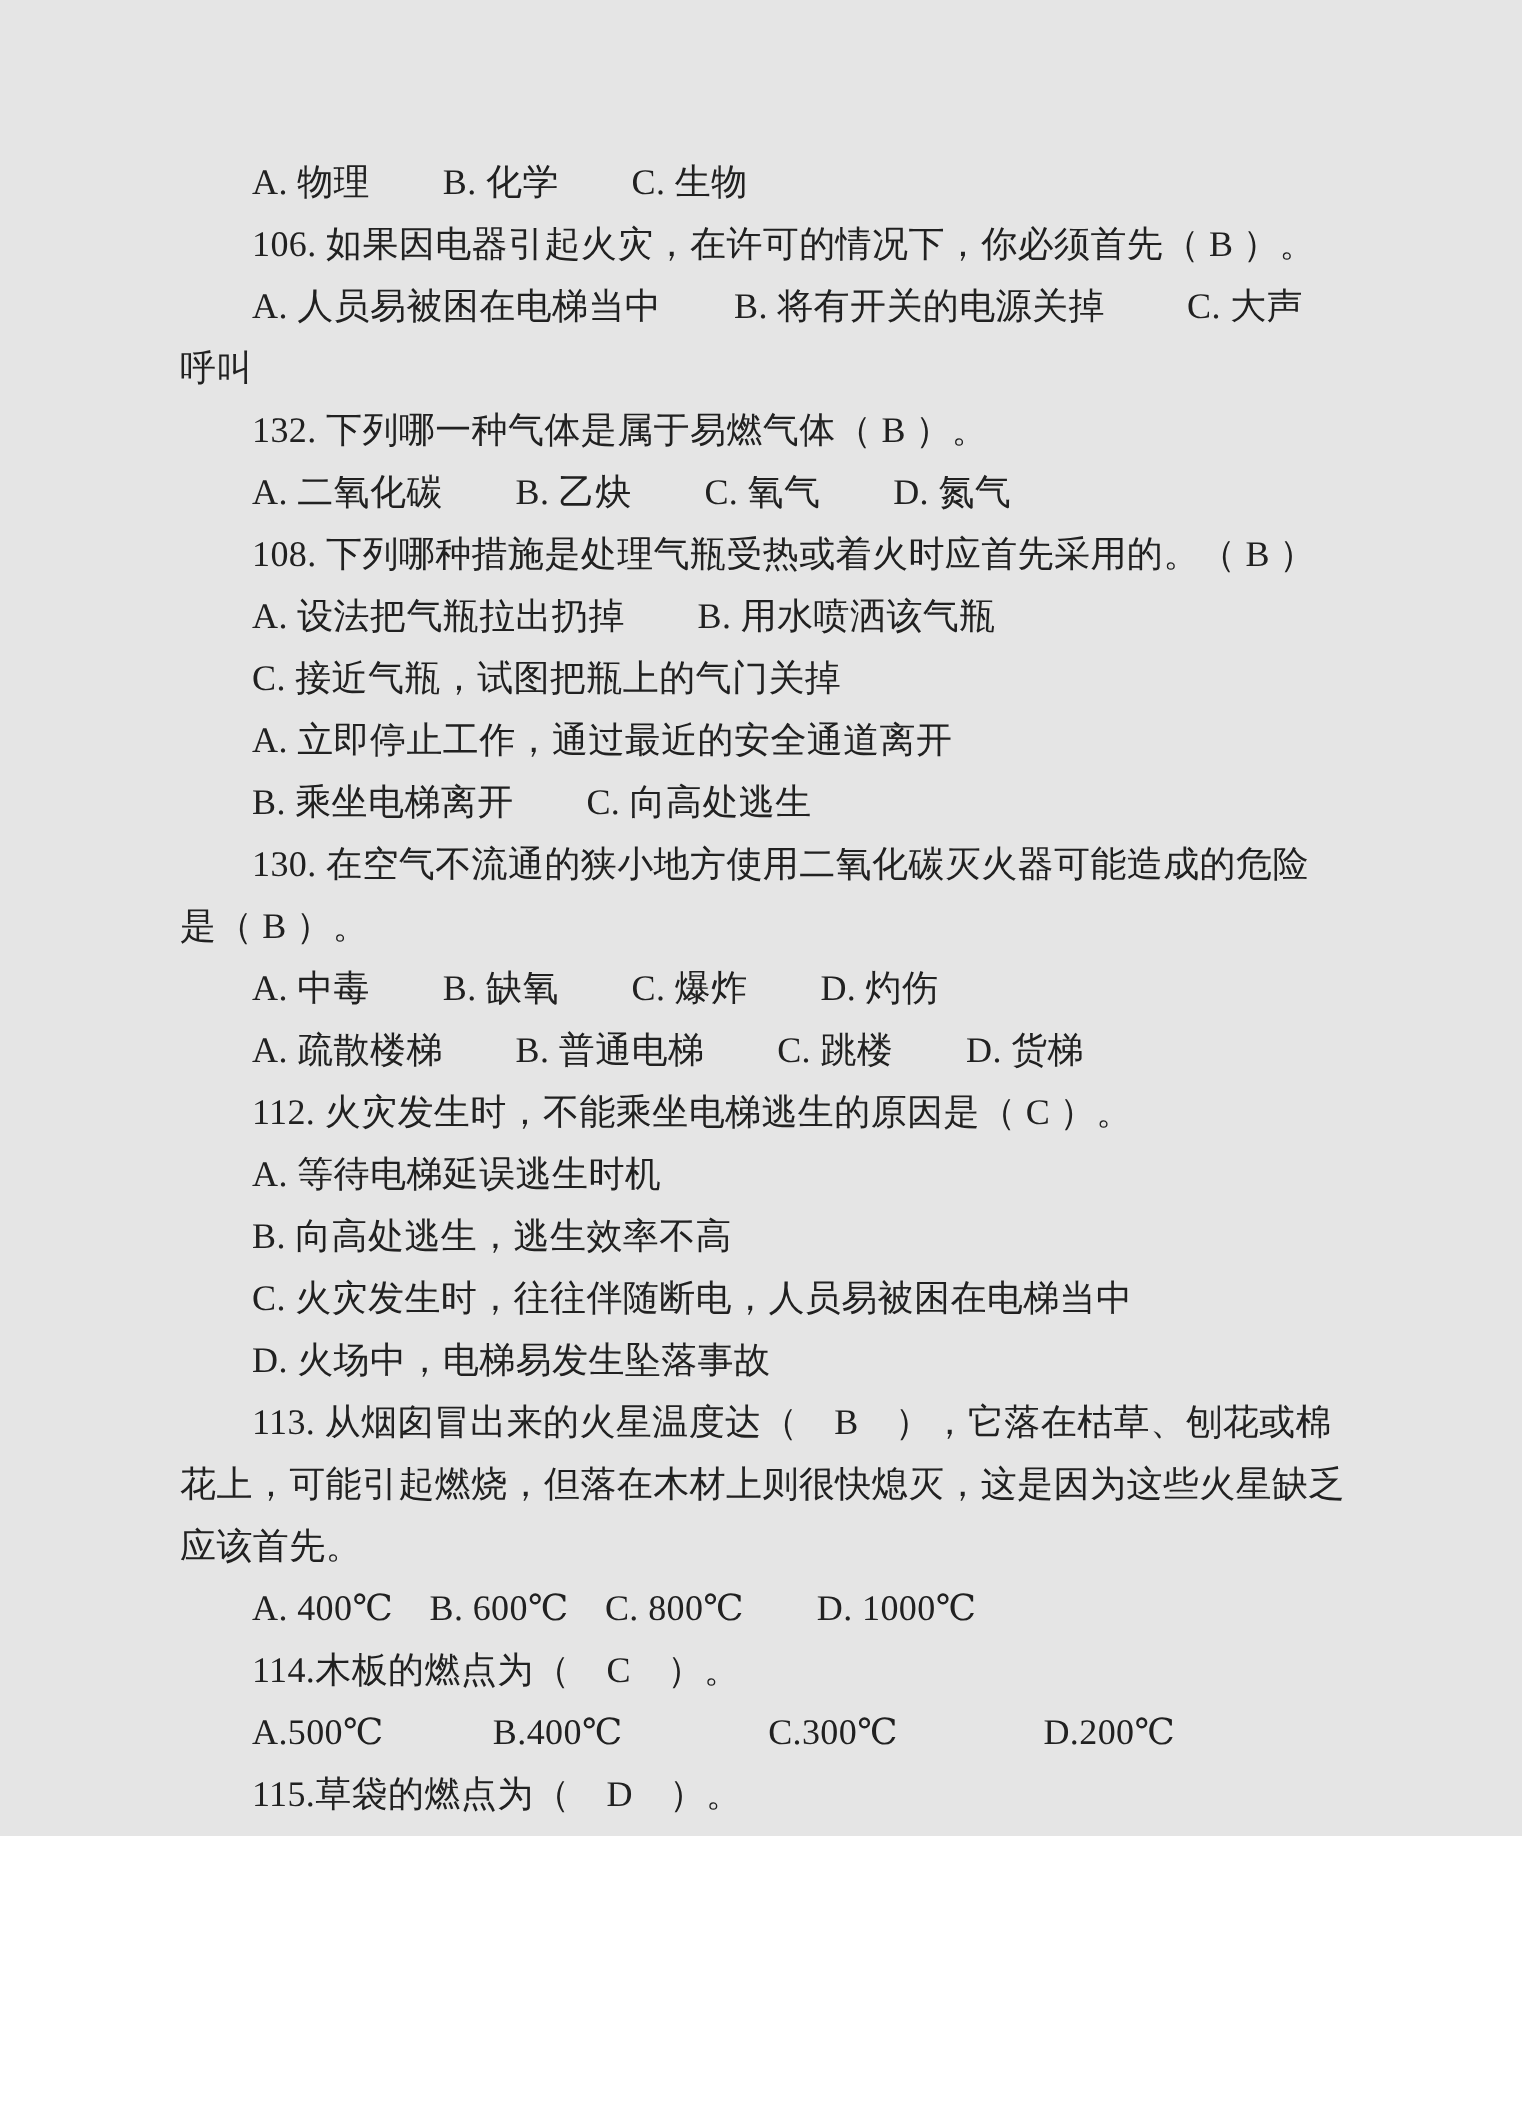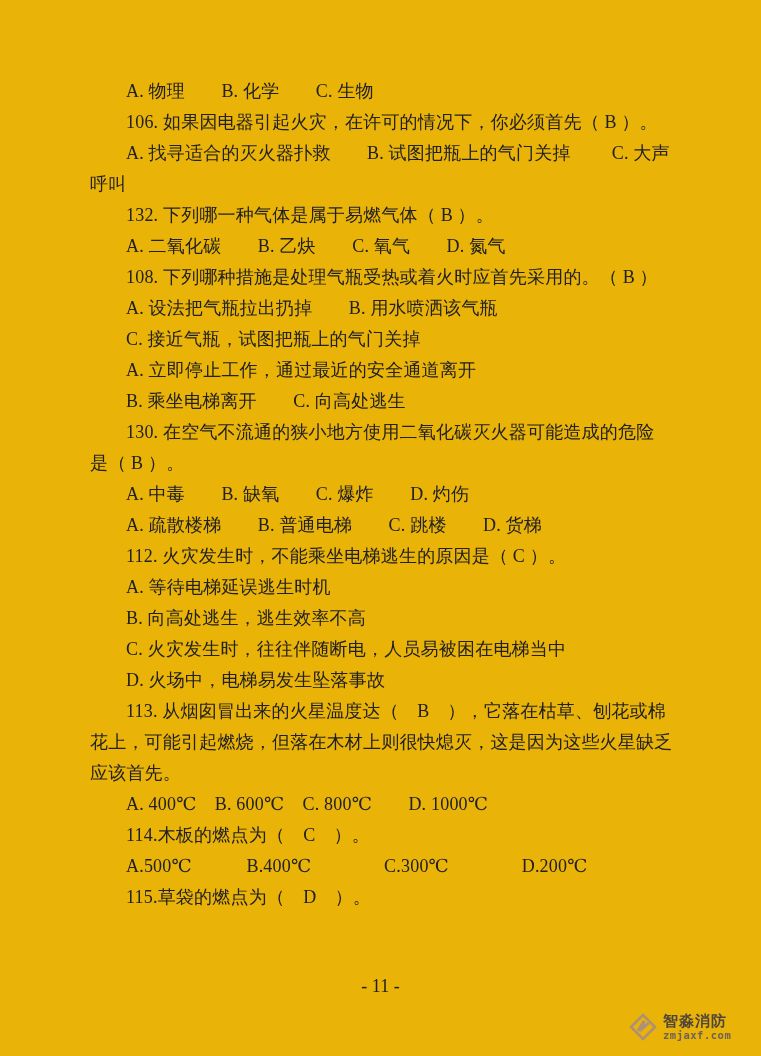--- a/index.html
+++ b/index.html
@@ -1,20 +1,20 @@
 <!DOCTYPE html>
 <html><head>
 <meta charset="utf-8">
 <style>
   html, body { margin: 0; padding: 0; background: #ffffff; }
   .page {
     position: relative;
     width: 761px;
-    height: 1056px;
-    background: #eab308;
+    height: 918px;
+    background: #e5e5e5;
     overflow: hidden;
     font-family: "Liberation Serif", "DejaVu Serif", serif;
     color: #212121;
     text-decoration: underline;
   }
   .content {
     position: absolute;
     left: 90px;
     top: 76px;
     width: 586px;
@@ -64,21 +64,21 @@
   }
 </style>
 </head>
 <body>
 
 <div class="page">
 
   <div class="content" id="lines">
       <div class="line indent">A. 物理　　B. 化学　　C. 生物</div>
       <div class="line indent">106. 如果因电器引起火灾，在许可的情况下，你必须首先（ B ）。</div>
-      <div class="line indent">A. 找寻适合的灭火器扑救　　B. 试图把瓶上的气门关掉　　 C. 大声</div>
+      <div class="line indent">A. 人员易被困在电梯当中　　B. 将有开关的电源关掉　　 C. 大声</div>
       <div class="line">呼叫</div>
       <div class="line indent">132. 下列哪一种气体是属于易燃气体（ B ）。</div>
       <div class="line indent">A. 二氧化碳　　B. 乙炔　　C. 氧气　　D. 氮气</div>
       <div class="line indent">108. 下列哪种措施是处理气瓶受热或着火时应首先采用的。（ B ）</div>
       <div class="line indent">A. 设法把气瓶拉出扔掉　　B. 用水喷洒该气瓶</div>
       <div class="line indent">C. 接近气瓶，试图把瓶上的气门关掉</div>
       <div class="line indent">A. 立即停止工作，通过最近的安全通道离开</div>
       <div class="line indent">B. 乘坐电梯离开　　C. 向高处逃生</div>
       <div class="line indent">130. 在空气不流通的狭小地方使用二氧化碳灭火器可能造成的危险</div>
       <div class="line">是（ B ）。</div>

